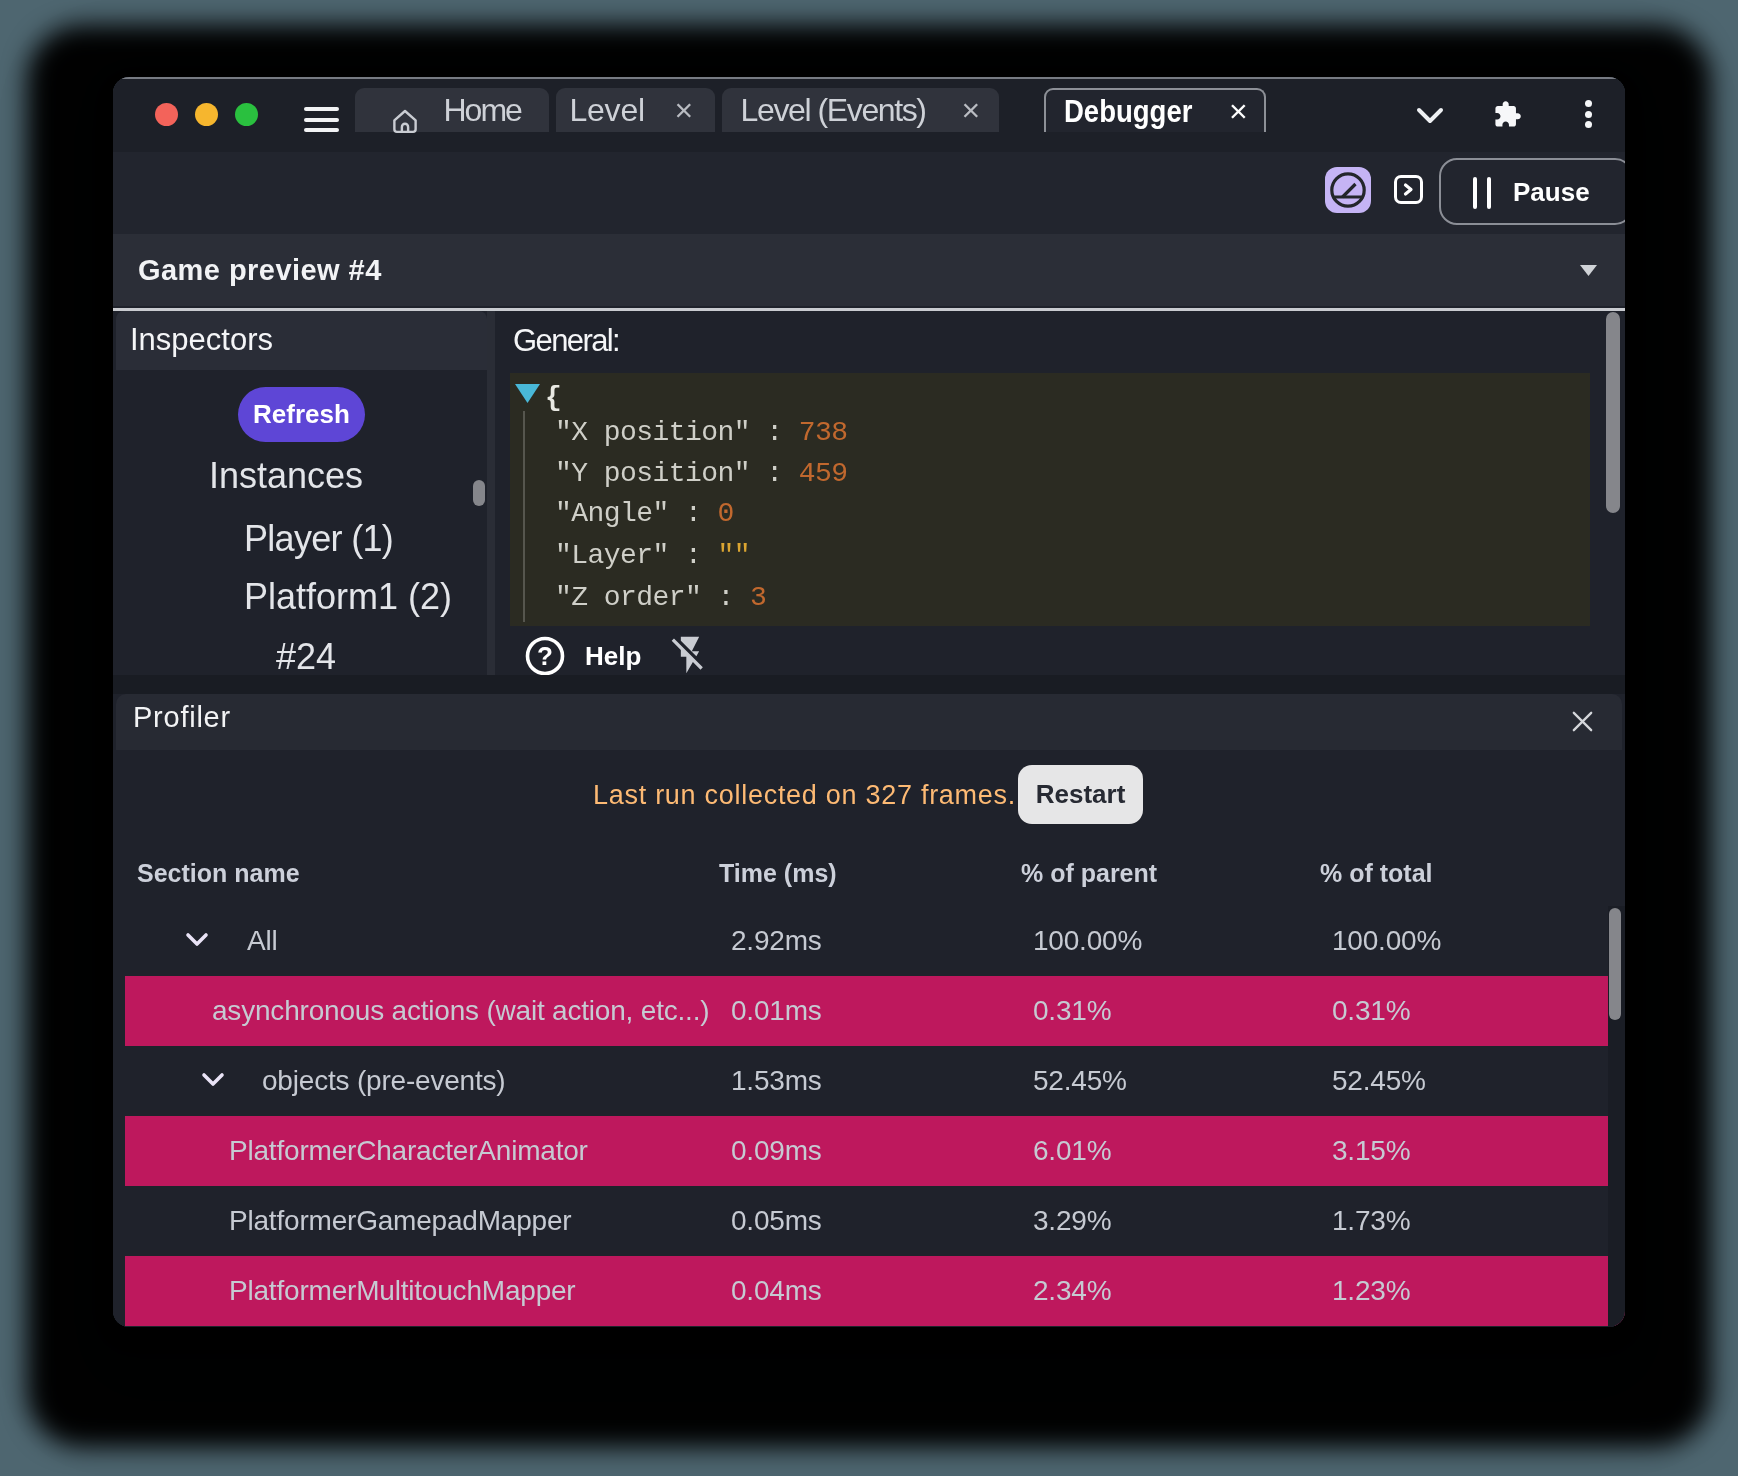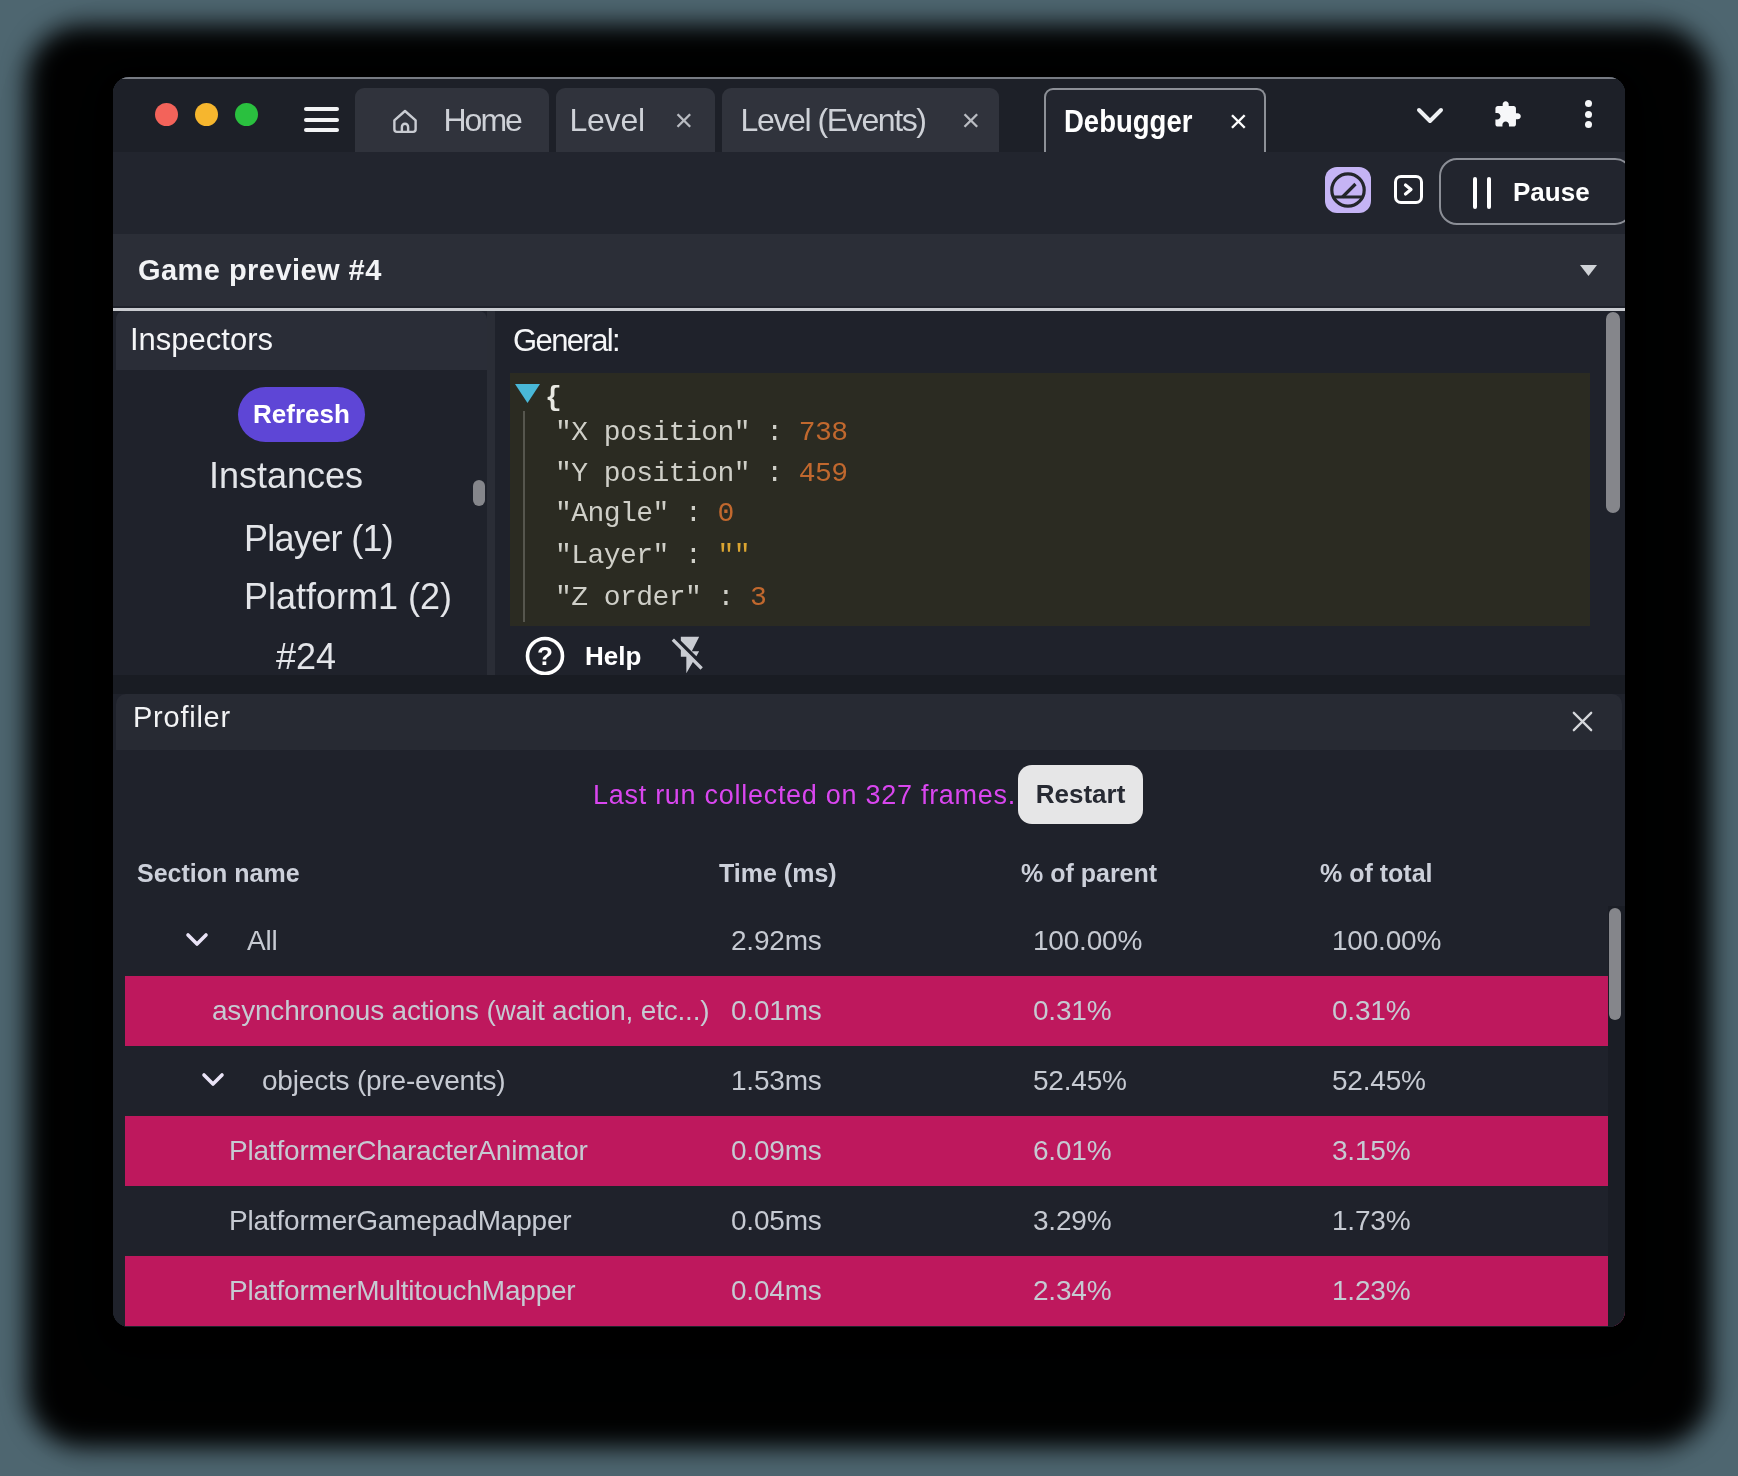--- a/index.html
+++ b/index.html
@@ -8,21 +8,21 @@
   .shadow1 { position:absolute; left:113px; top:77px; width:1512px; height:1250px; border-radius:16px;
     box-shadow: 0 34px 24px 86px rgba(0,0,0,0.99), 0 6px 25px 10px rgba(0,0,0,0.95), 0 36px 70px 40px rgba(0,0,0,0.35); }
   .window { position:absolute; left:113px; top:77px; width:1512px; height:1250px; border-radius:16px;
     background:#1f222b; overflow:hidden; }
   .abs { position:absolute; }
 
   
   .titlebar { position:absolute; left:0; top:0; width:100%; height:75px; background:#1d2028; }
   .dot { position:absolute; width:23px; height:23px; border-radius:50%; top:26px; }
   .burger span { position:absolute; left:0; width:35px; height:4px; border-radius:2px; background:#f2f3f5; }
-  .tab { position:absolute; top:11px; height:64px; background:#30333c; border-radius:9px 9px 0 0;
+  .tab { position:absolute; top:11px; height:44px; background:#30333c; border-radius:9px 9px 0 0;
          color:#ced1d7; font-size:32px; font-weight:500; }
   .tab .lbl { position:absolute; top:50%; transform:translateY(-50%); white-space:nowrap; }
   .tab .x { position:absolute; top:50%; transform:translateY(-50%); font-weight:400; color:#b9bcc2; font-size:32px; }
   .tab.active { background:#22252e; border:2px solid #8d9097; border-bottom:none; color:#ffffff; font-weight:700; }
 
   
   .toolbar { position:absolute; left:0; top:75px; width:100%; height:82px; background:#22252e; }
 
   
   .gpbar { position:absolute; left:0; top:157px; width:100%; height:72px; background:#2b2e37; }
@@ -47,21 +47,21 @@
   .estr { color:#dba531; }
   .guide { position:absolute; left:13px; top:38px; width:2px; height:211px; background:#56564e; }
 
   .scroll { position:absolute; background:#85868b; border-radius:7px; }
 
   
   .gapbar { position:absolute; left:0; top:598px; width:100%; height:19px; background:#191c23; }
   .profbar { position:absolute; left:3px; top:617px; width:1506px; height:56px; background:#272a33; border-radius:10px 10px 0 0; }
   .profbar .t { position:absolute; left:17px; top:calc(50% - 5px); transform:translateY(-50%); color:#f2f3f5; font-size:29px; letter-spacing:0.75px; }
   .table { position:absolute; left:0; top:673px; width:100%; height:577px; background:#1f222b; }
-  .lastrun { position:absolute; left:480px; top:718px; transform:translateY(-50%); color:#d946ef; font-size:27px; letter-spacing:0.72px; }
+  .lastrun { position:absolute; left:480px; top:718px; transform:translateY(-50%); color:#fdba74; font-size:27px; letter-spacing:0.72px; }
   .restart { position:absolute; left:905px; top:688px; width:125px; height:59px; background:#e6e6e7; border-radius:14px;
      color:#272a33; font-size:26px; font-weight:700; text-align:center; line-height:59px; }
   .th { position:absolute; color:#ccd0da; font-size:25px; font-weight:700; transform:translateY(-50%); }
   .row { position:absolute; left:12px; width:100%; height:70px; }
   .row.light { background:#be185d; }
   .cell { position:absolute; top:50%; transform:translateY(-50%); color:#c6cad2; font-size:28px; letter-spacing:-0.2px; white-space:nowrap; }
 </style>
 </head>
 <body>
   <div class="shadow1"></div>

